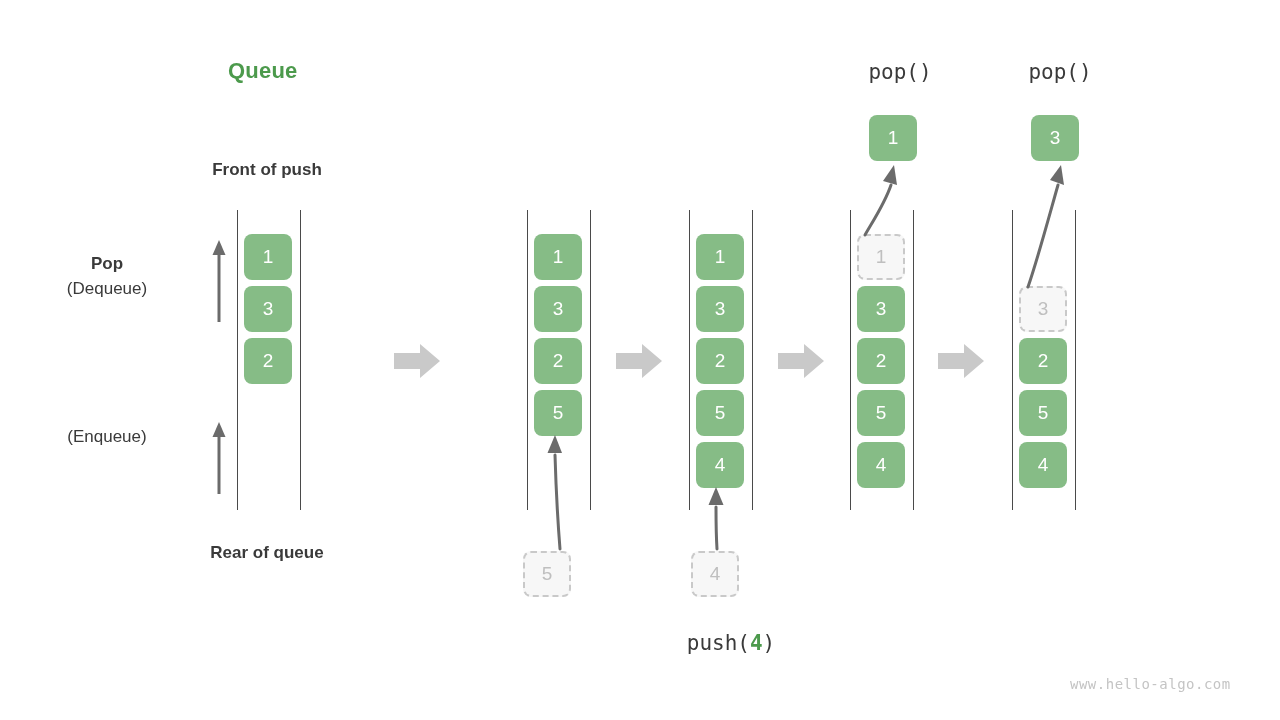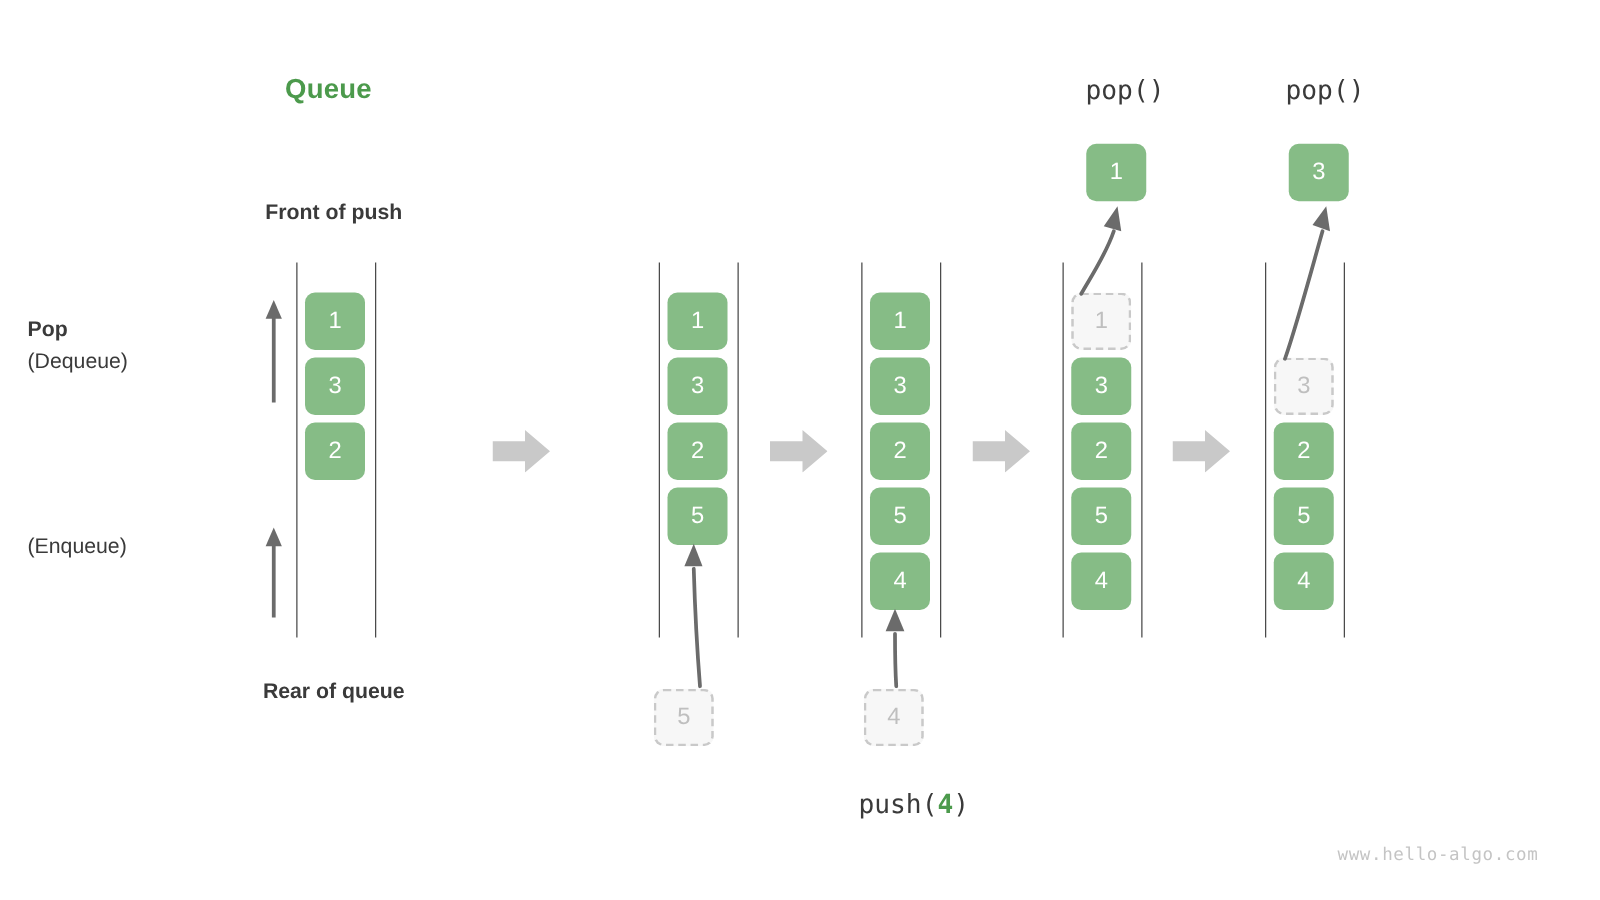--- a/index.html
+++ b/index.html
@@ -37,20 +37,21 @@
     font-weight: bold;
     color: #3a3a3a;
     white-space: nowrap;
     text-align: center;
   }
   .lbl-front { left: 167px; top: 160px; width: 200px; }
   .lbl-rear  { left: 167px; top: 543px; width: 200px; }
 
   .side-label {
     width: 170px;
+    text-align: center;
     white-space: nowrap;
     color: #3a3a3a;
   }
   .side-label .main {
     font-size: 17px;
     font-weight: bold;
     line-height: 24px;
   }
   .side-label .sub {
     font-size: 17px;

